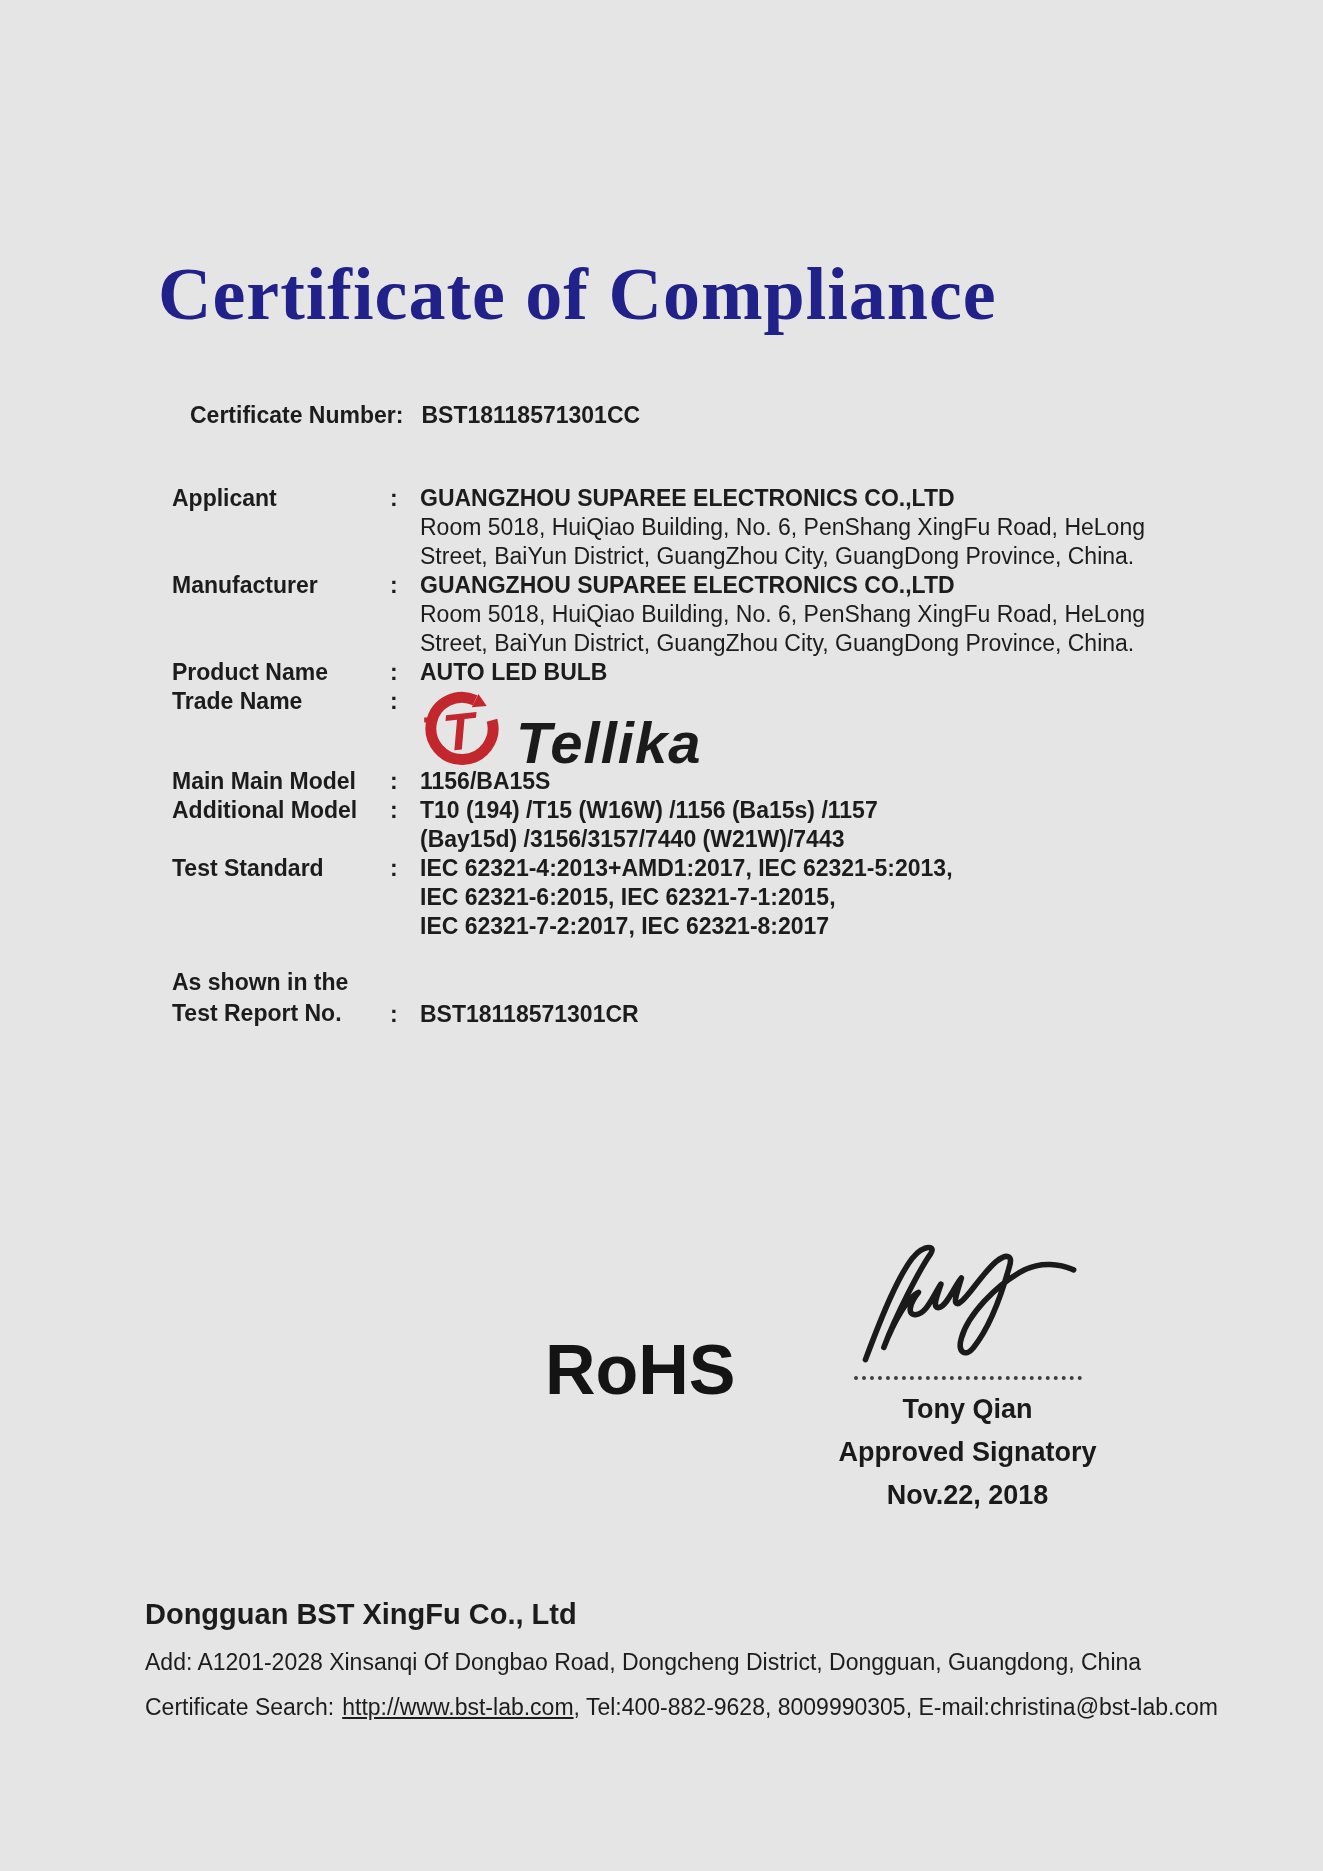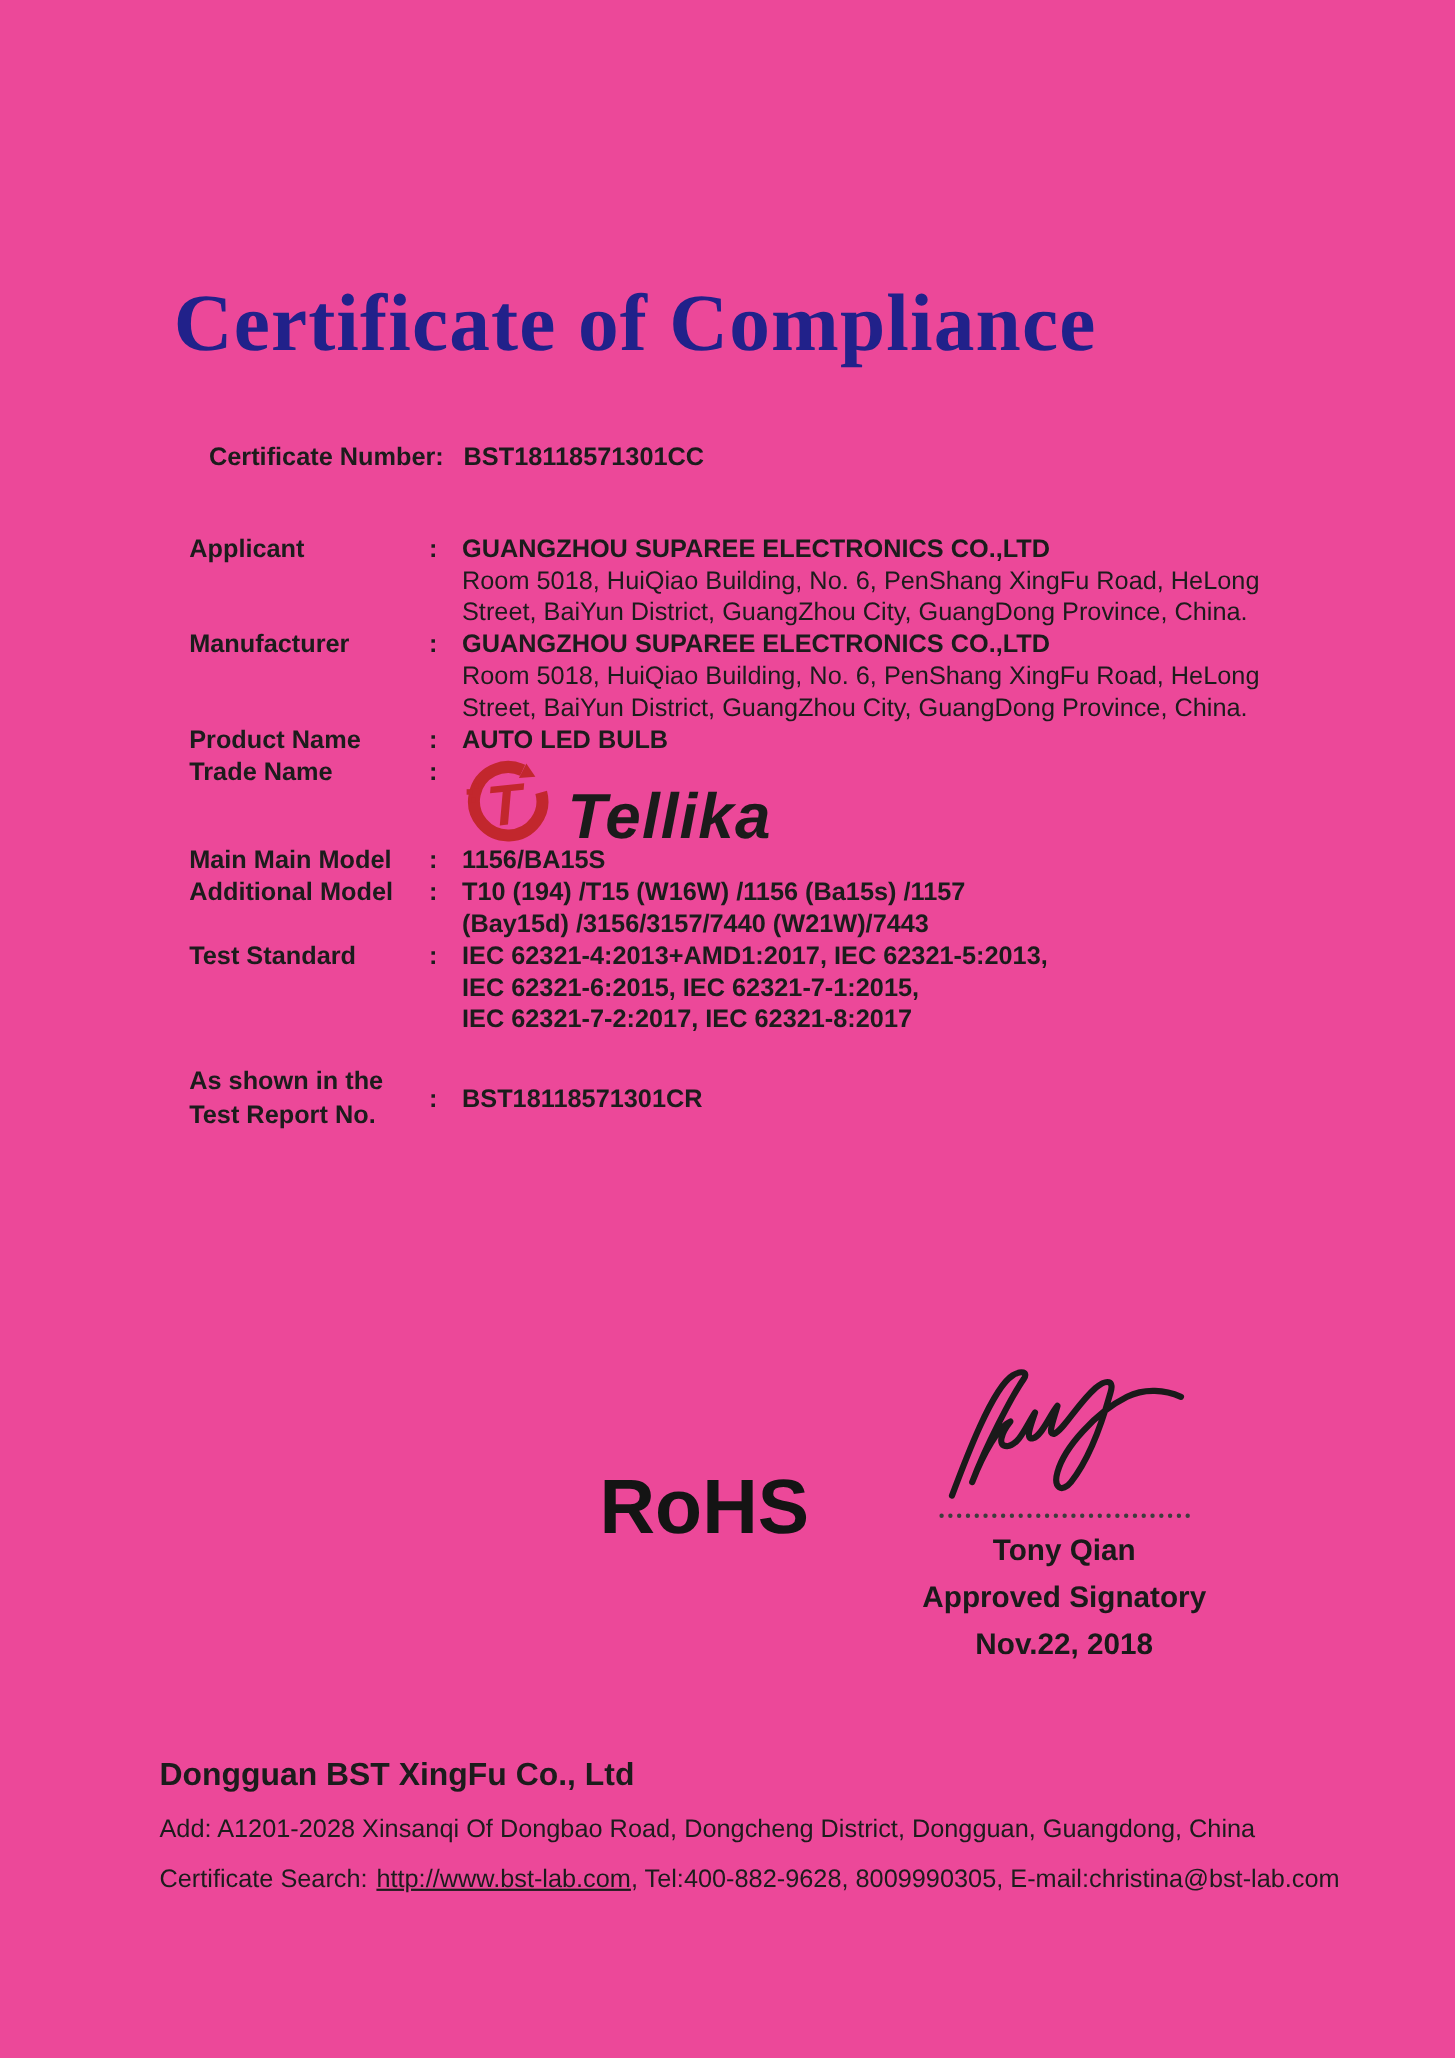--- a/index.html
+++ b/index.html
@@ -1,34 +1,34 @@
 <!DOCTYPE html>
 <html><head>
 <meta charset="utf-8">
 <style>
   html,body{margin:0;padding:0;background:#ffffff;}
   .page{
-    position:relative;width:1323px;height:1871px;background:#ec4899;
+    position:relative;width:1323px;height:1871px;background:#e5e5e5;
     font-family:"Liberation Sans",sans-serif;color:#1c1c1c;overflow:hidden;
   }
   .title{
     position:absolute;top:252px;left:158px;margin:0;
     font-family:"Liberation Serif",serif;font-weight:bold;
     font-size:74px;color:#21218a;letter-spacing:1px;white-space:nowrap;
   }
   .cert-number{position:absolute;top:402px;left:190px;font-size:23px;font-weight:bold;white-space:nowrap;}
   .cert-number .cn-label{margin-right:18px;}
 
   .info{position:absolute;top:484px;left:172px;width:1030px;font-size:23px;line-height:29px;}
   .row{display:flex;align-items:flex-start;}
   .lbl{width:218px;flex:none;font-weight:bold;}
   .colon{width:30px;flex:none;font-weight:bold;}
   .val{flex:1;}
   .b{font-weight:bold;}
-  .row-report{margin-top:26px;align-items:center;}
+  .row-report{margin-top:26px;align-items:flex-end;}
   .row-report .lbl{line-height:31px;}
 
   .logo-wrap{display:flex;align-items:flex-end;margin-top:-4px;height:84px;}
   .logo-mark{display:block;flex:none;}
   .wordmark{
     font-size:58px;font-weight:bold;font-style:italic;color:#1b1b1b;
     letter-spacing:1px;padding:0 0 10px 12px;white-space:nowrap;
   }
 
   .statement{

